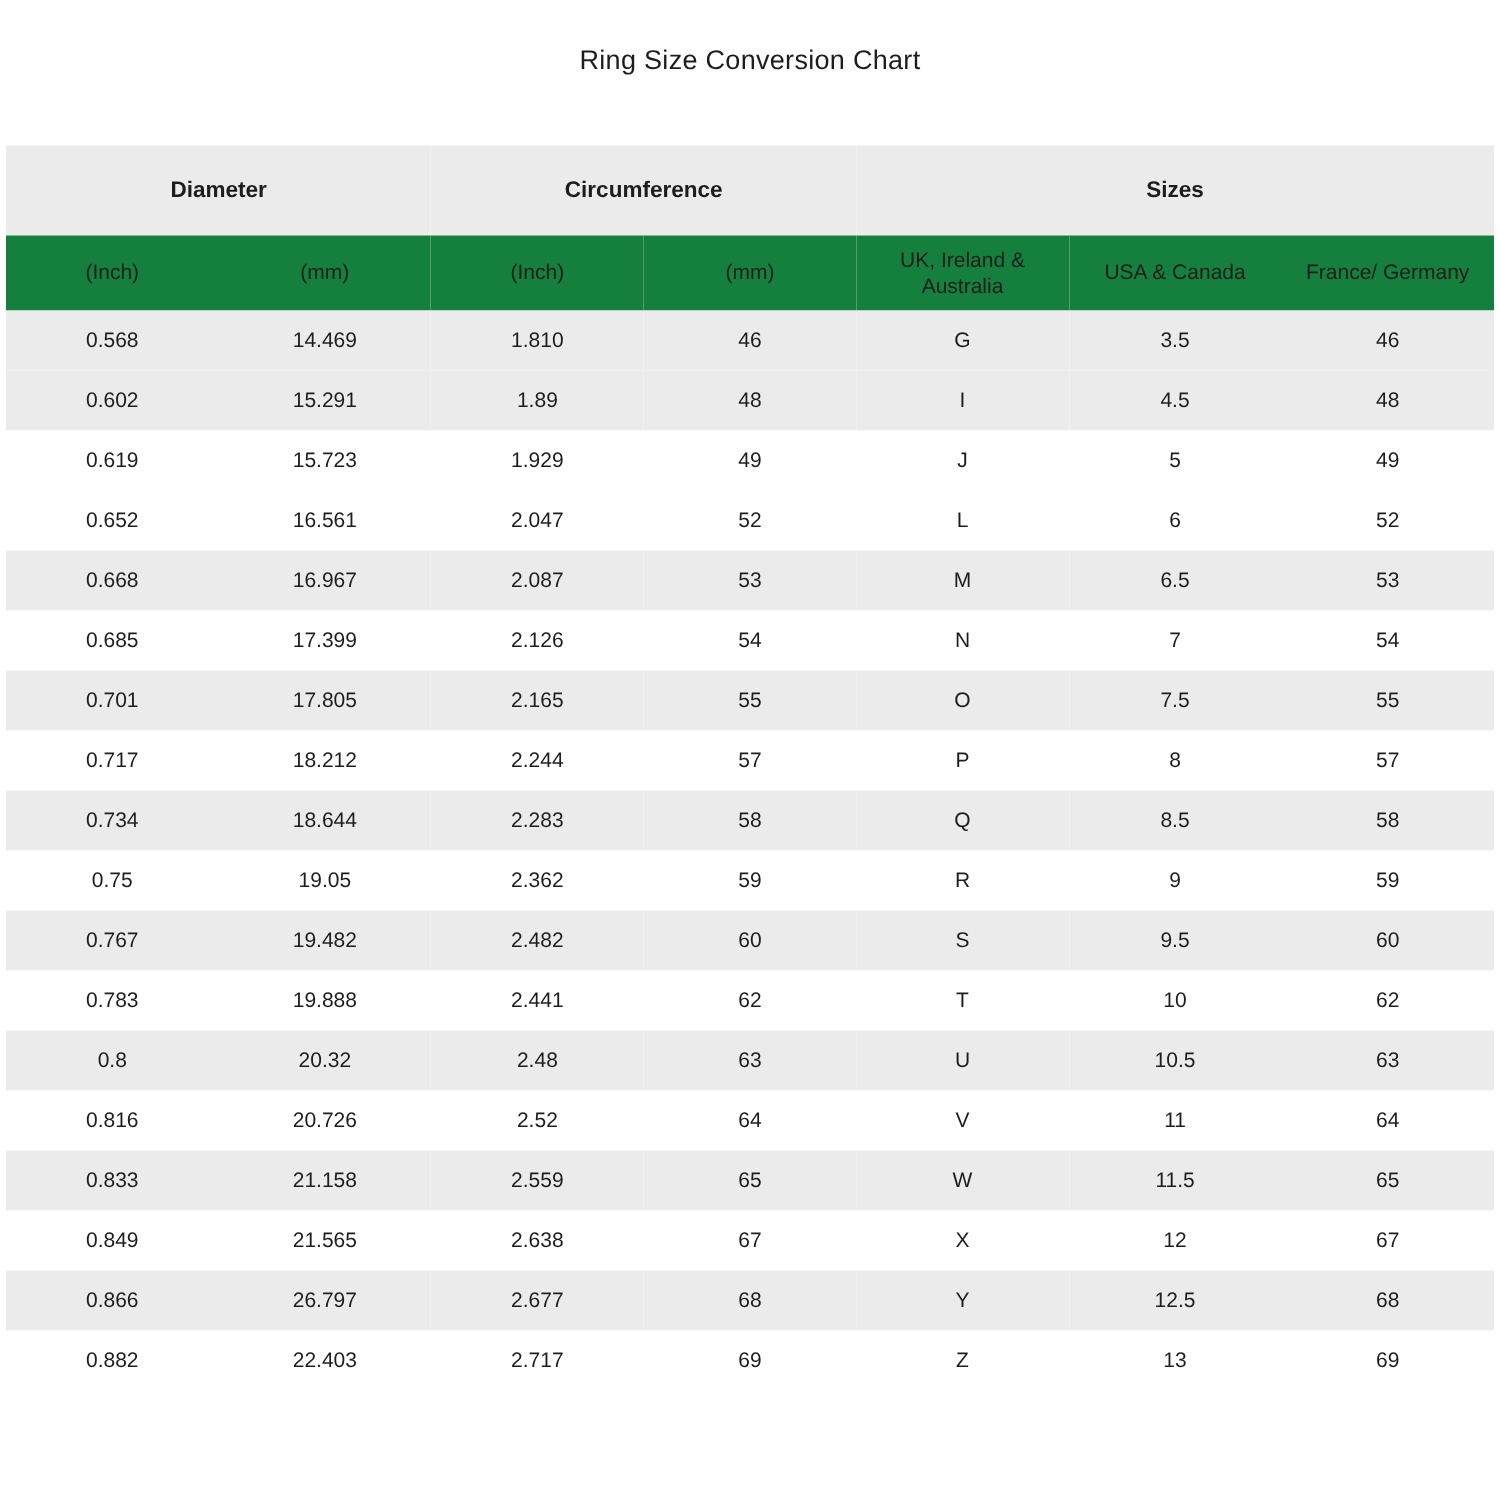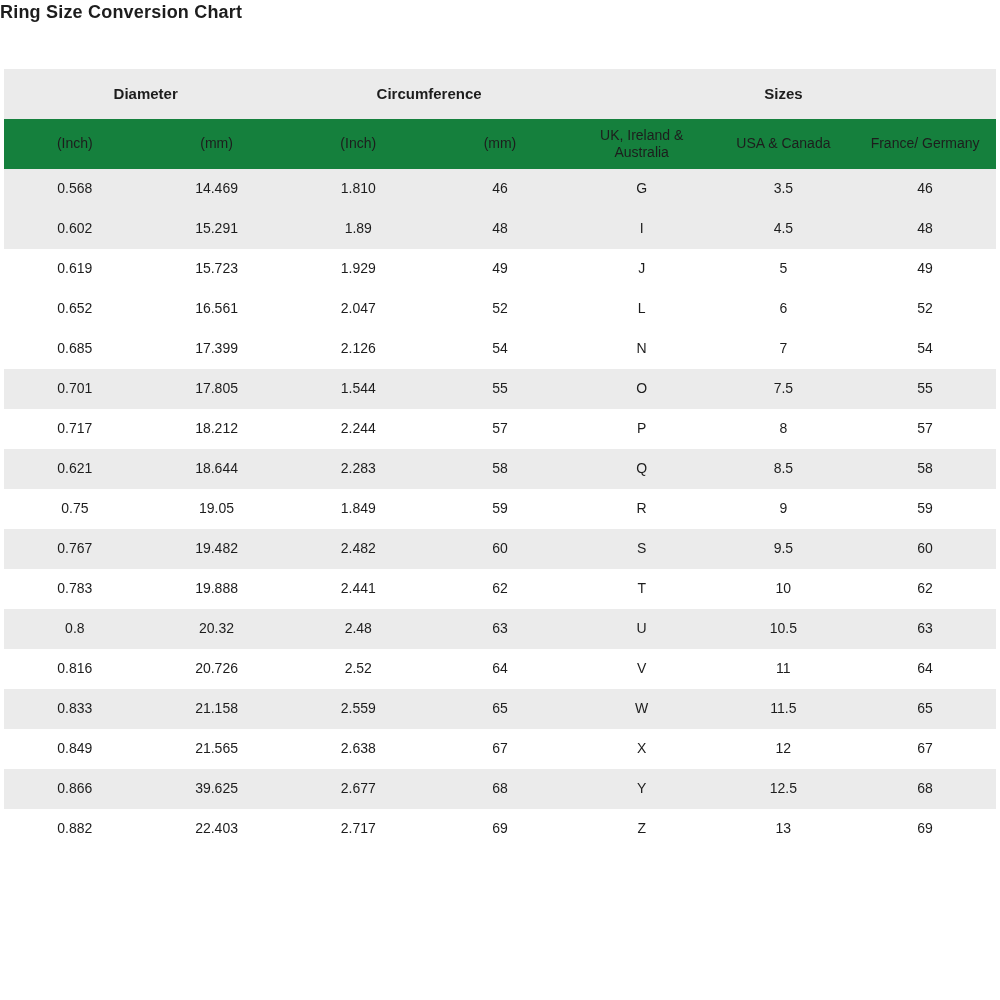--- a/index.html
+++ b/index.html
@@ -9,43 +9,44 @@
     background: #ffffff;
     font-family: "Liberation Sans", sans-serif;
     color: #1d1d1d;
   }
   .page {
     width: 1000px;
     height: 1000px;
     background: #ffffff;
   }
   .title {
-    padding-top: 2px;
+    padding-top: 30px;
+    text-align: center;
     font-size: 18px;
-    font-weight: 700;
+    font-weight: 400;
     letter-spacing: 0.2px;
   }
   table.ring-table {
     border-collapse: collapse;
     table-layout: fixed;
     width: 992px;
     margin: 46px 4px 0 4px;
   }
   table.ring-table th,
   table.ring-table td {
     text-align: center;
     vertical-align: middle;
     padding: 0 6px;
     font-size: 14px;
     font-weight: 400;
     line-height: 1.25;
   }
   tr.group-row {
     background: #ebebeb;
-    height: 50px;
+    height: 60px;
   }
   tr.group-row th {
     font-size: 15px;
     font-weight: 700;
   }
   tr.sub-row {
     background: #15803d;
     height: 50px;
   }
   tbody tr {
@@ -120,60 +121,69 @@
         </tr>
         <tr>
           <td>0.652</td>
           <td>16.561</td>
           <td>2.047</td>
           <td>52</td>
           <td>L</td>
           <td>6</td>
           <td>52</td>
         </tr>
+        <tr class="alt">
+          <td>0.668</td>
+          <td>16.967</td>
+          <td>2.087</td>
+          <td>53</td>
+          <td>M</td>
+          <td>6.5</td>
+          <td>53</td>
+        </tr>
         <tr>
           <td>0.685</td>
           <td>17.399</td>
           <td>2.126</td>
           <td>54</td>
           <td>N</td>
           <td>7</td>
           <td>54</td>
         </tr>
         <tr class="alt">
           <td>0.701</td>
           <td>17.805</td>
-          <td>1.544</td>
+          <td>2.165</td>
           <td>55</td>
           <td>O</td>
           <td>7.5</td>
           <td>55</td>
         </tr>
         <tr>
           <td>0.717</td>
           <td>18.212</td>
           <td>2.244</td>
           <td>57</td>
           <td>P</td>
           <td>8</td>
           <td>57</td>
         </tr>
         <tr class="alt">
-          <td>0.621</td>
+          <td>0.734</td>
           <td>18.644</td>
           <td>2.283</td>
           <td>58</td>
           <td>Q</td>
           <td>8.5</td>
           <td>58</td>
         </tr>
         <tr>
           <td>0.75</td>
           <td>19.05</td>
-          <td>1.849</td>
+          <td>2.362</td>
           <td>59</td>
           <td>R</td>
           <td>9</td>
           <td>59</td>
         </tr>
         <tr class="alt">
           <td>0.767</td>
           <td>19.482</td>
           <td>2.482</td>
           <td>60</td>
@@ -221,21 +231,21 @@
           <td>0.849</td>
           <td>21.565</td>
           <td>2.638</td>
           <td>67</td>
           <td>X</td>
           <td>12</td>
           <td>67</td>
         </tr>
         <tr class="alt">
           <td>0.866</td>
-          <td>39.625</td>
+          <td>26.797</td>
           <td>2.677</td>
           <td>68</td>
           <td>Y</td>
           <td>12.5</td>
           <td>68</td>
         </tr>
         <tr>
           <td>0.882</td>
           <td>22.403</td>
           <td>2.717</td>

